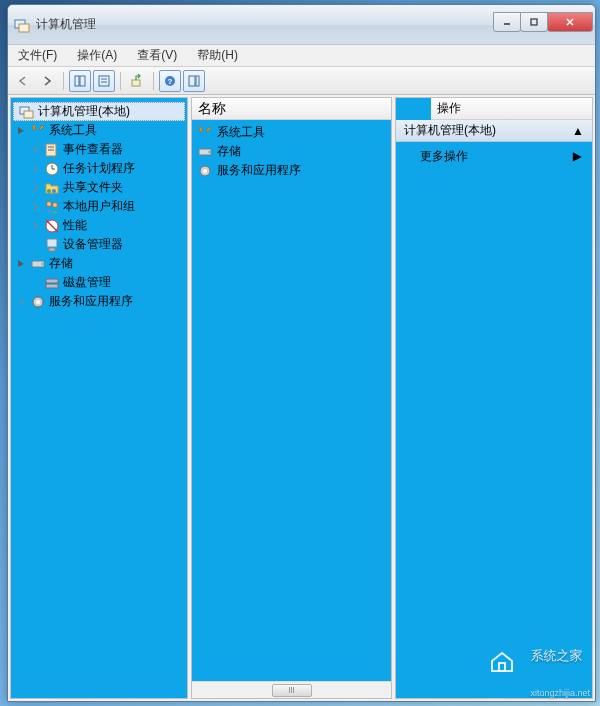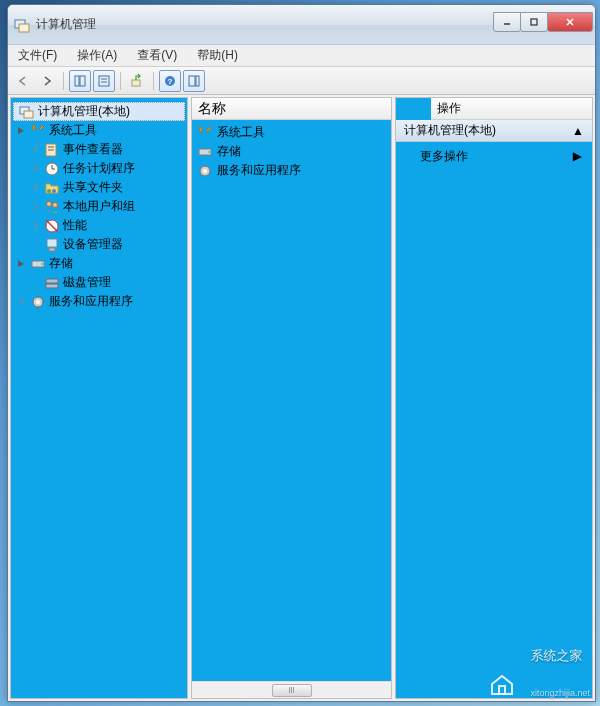--- a/index.html
+++ b/index.html
@@ -149,21 +149,21 @@
     .action-row {
       display: flex; align-items: center; justify-content: space-between;
       height: 20px; padding: 0 10px 0 24px;
     }
     
     .watermark {
       position: absolute;
       bottom: 8px; right: 10px;
       color: rgba(255,255,255,0.85);
       font-size: 13px;
-      display: flex; align-items: flex-end; gap: 14px;
+      display: flex; align-items: flex-start; gap: 14px;
       text-shadow: 0 1px 2px rgba(0,0,0,0.4);
     }
     .watermark .wm-sub { font-size: 9px; opacity: 0.8; display:block; line-height:1;margin-top:24px; }
   </style>
 </head>
 <body>
 
 <div class="window">
 
   <div class="titlebar">

